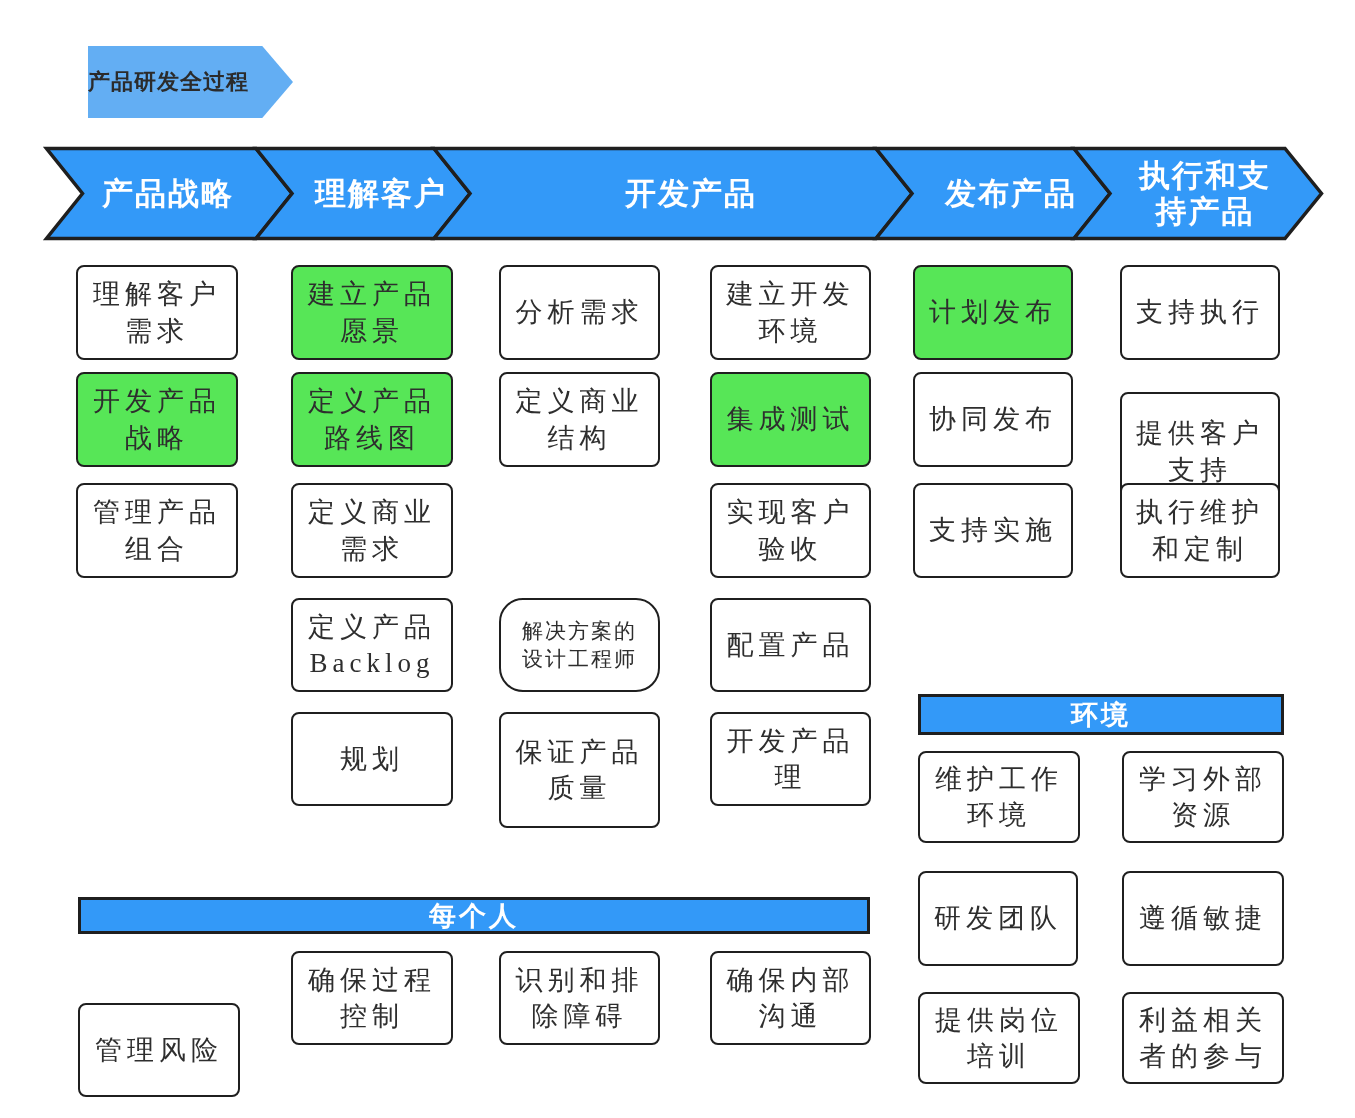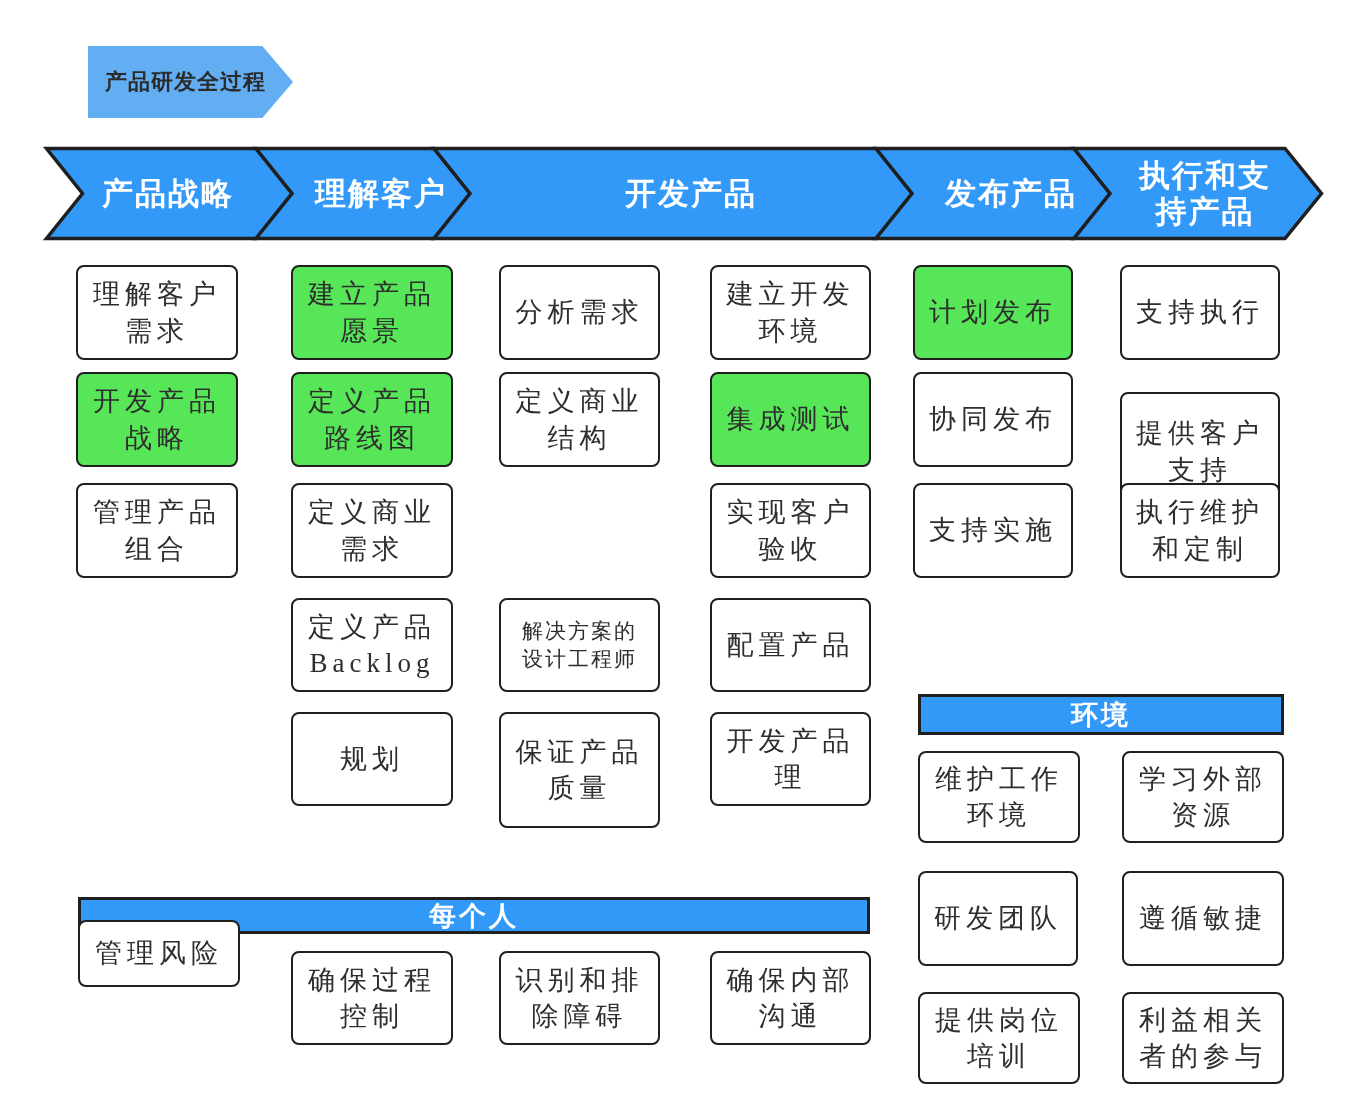--- a/index.html
+++ b/index.html
@@ -5,40 +5,40 @@
   html,body { margin:0; padding:0; background:#ffffff; }
   #canvas {
     position:relative; width:1355px; height:1118px; background:#ffffff;
     font-family:"Liberation Serif","DejaVu Serif",serif; overflow:hidden;
   }
   .title-banner {
     position:absolute; left:88px; top:46px; width:205px; height:72px;
     background:#63aef3;
     clip-path:polygon(0 0, 85% 0, 100% 50%, 85% 100%, 0 100%);
     display:flex; align-items:center; justify-content:flex-start;
-    padding-left:17px; box-sizing:border-box;
+    box-sizing:border-box;
     font-size:22px; font-weight:bold; color:#2b2b2b; letter-spacing:1px;
   }
   .band-svg { position:absolute; left:45px; top:147px; overflow:visible; }
   .phase-label {
     position:absolute; top:147px; height:93px; width:200px;
     display:flex; align-items:center; justify-content:center;
     color:#ffffff; font-weight:bold; font-size:31px; line-height:1.15;
     text-align:center; white-space:pre-line; letter-spacing:2px;
     pointer-events:none;
   }
   .box {
     position:absolute; background:#ffffff; border:2.5px solid #1f1f1f;
     border-radius:8px; box-sizing:border-box;
     display:flex; align-items:center; justify-content:center;
     text-align:center; white-space:pre-line;
     font-size:27px; letter-spacing:5px; line-height:1.35; color:#2e2e2e;
   }
   .box.green { background:#57e657; }
-  .box.small { font-size:21px; letter-spacing:2px; }
+  .box.small { font-size:21px; letter-spacing:2px;border-radius:24px; }
   .bar {
     position:absolute; background:#3399f8; border:3px solid #1f1f1f;
     box-sizing:border-box; display:flex; align-items:center; justify-content:center;
     color:#ffffff; font-weight:bold; font-size:27px; letter-spacing:3px;
   }
 </style>
 </head>
 <body>
 
 <div id="canvas">
@@ -111,21 +111,21 @@
   <div class="box" style="left:1122px;top:751px;width:162px;height:92px">学习外部
 资源</div>
   <div class="box" style="left:918px;top:871px;width:160px;height:95px">研发团队</div>
   <div class="box" style="left:1122px;top:871px;width:162px;height:95px">遵循敏捷</div>
   <div class="box" style="left:918px;top:992px;width:162px;height:92px">提供岗位
 培训</div>
   <div class="box" style="left:1122px;top:992px;width:162px;height:92px">利益相关
 者的参与</div>
 
   <div class="bar" style="left:78px;top:897px;width:792px;height:37px">每个人</div>
-  <div class="box" style="left:78px;top:920px;width:162px;height:67px">管理风险</div>
+  <div class="box" style="left:78px;top:1003px;width:162px;height:94px">管理风险</div>
   <div class="box" style="left:291px;top:951px;width:162px;height:94px">确保过程
 控制</div>
   <div class="box" style="left:499px;top:951px;width:161px;height:94px">识别和排
 除障碍</div>
   <div class="box" style="left:710px;top:951px;width:161px;height:94px">确保内部
 沟通</div>
 
 </div>
 
 </body></html>

